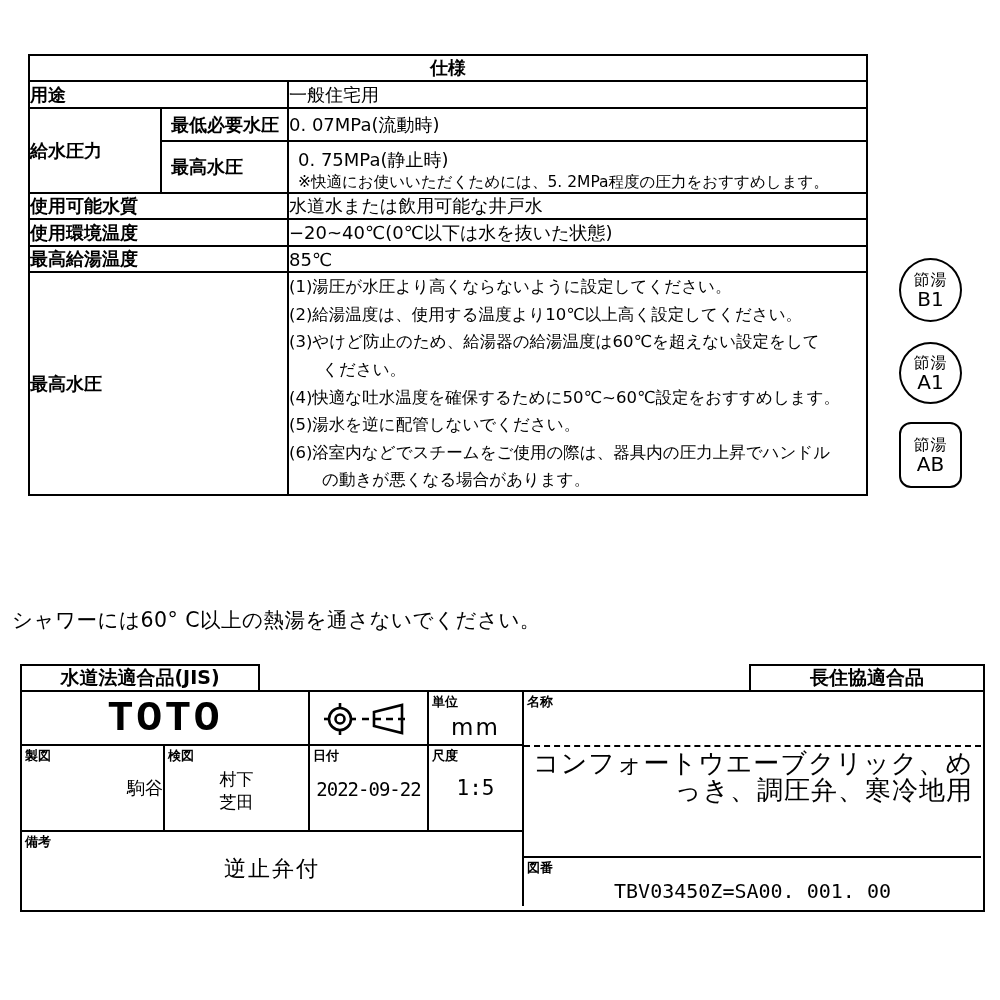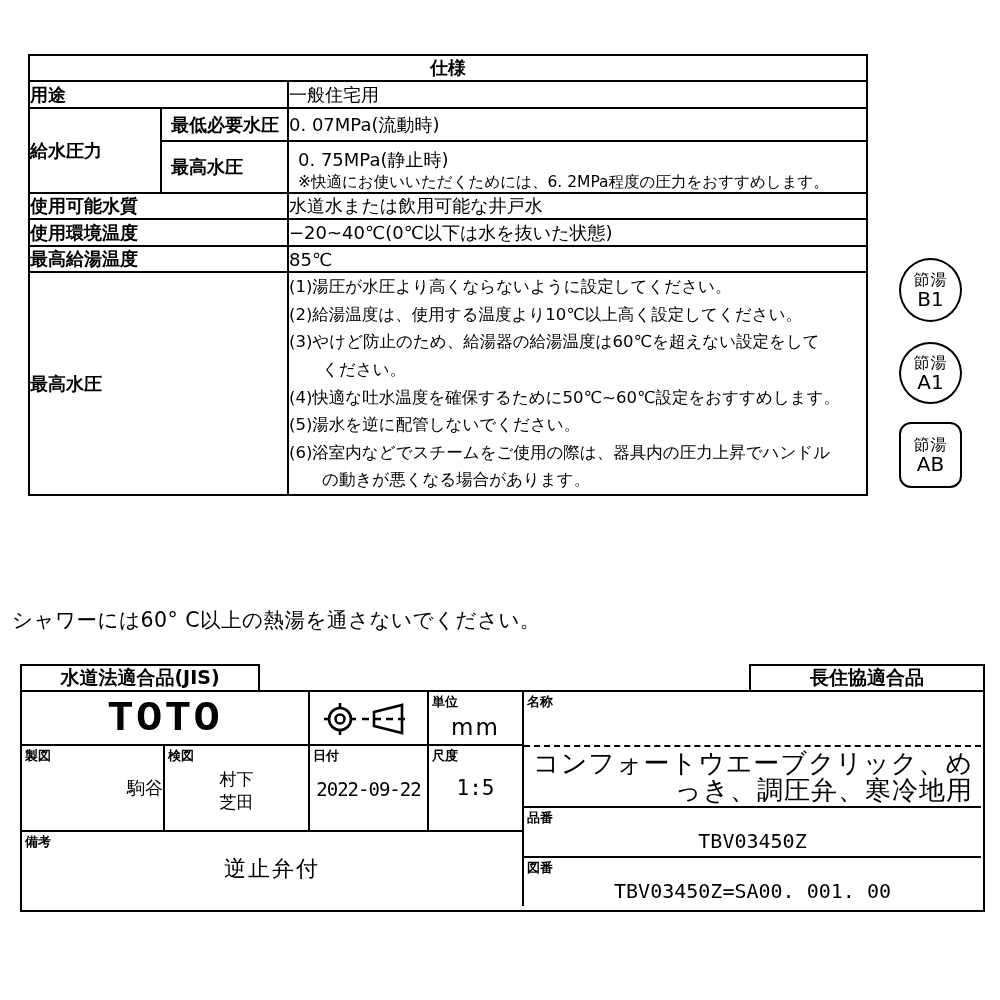--- a/index.html
+++ b/index.html
@@ -105,21 +105,21 @@
     </tr>
     <tr style="height:33px">
       <td class="lbl top" rowspan="2">給水圧力</td>
       <td class="lbl" style="padding-left:9px">最低必要水圧</td>
       <td class="val">0. 07MPa(流動時)</td>
     </tr>
     <tr style="height:52px">
       <td class="lbl top" style="padding-left:9px">最高水圧</td>
       <td class="maxcell top" style="padding-top:2px">
         <div class="maxval">0. 75MPa(静止時)</div>
-        <div class="maxnote">※快適にお使いいただくためには、6. 2MPa程度の圧力をおすすめします。</div>
+        <div class="maxnote">※快適にお使いいただくためには、5. 2MPa程度の圧力をおすすめします。</div>
       </td>
     </tr>
     <tr style="height:26px">
       <td class="lbl" colspan="2">使用可能水質</td>
       <td class="val">水道水または飲用可能な井戸水</td>
     </tr>
     <tr style="height:27px">
       <td class="lbl" colspan="2">使用環境温度</td>
       <td class="val">−20~40℃(0℃以下は水を抜いた状態)</td>
     </tr>
@@ -217,24 +217,20 @@
         <span class="clabel">備考</span>
         <div class="biko-val">逆止弁付</div>
       </div>
 
       <div id="c-name" class="cell">
         <span class="clabel">名称</span>
         <div class="name-dash"></div>
         <div class="name-desc">コンフォートウエーブクリック、めっき、調圧弁、寒冷地用</div>
       </div>
 
-      <div id="c-hinban" class="cell bt">
-        <span class="clabel">品番</span>
-        <div class="code-val mono">TBV03450Z</div>
-      </div>
 
       <div id="c-zuban" class="cell bt">
         <span class="clabel">図番</span>
         <div class="code-val mono">TBV03450Z=SA00. 001. 00</div>
       </div>
 
     </div>
   </div>
 </div>
 

